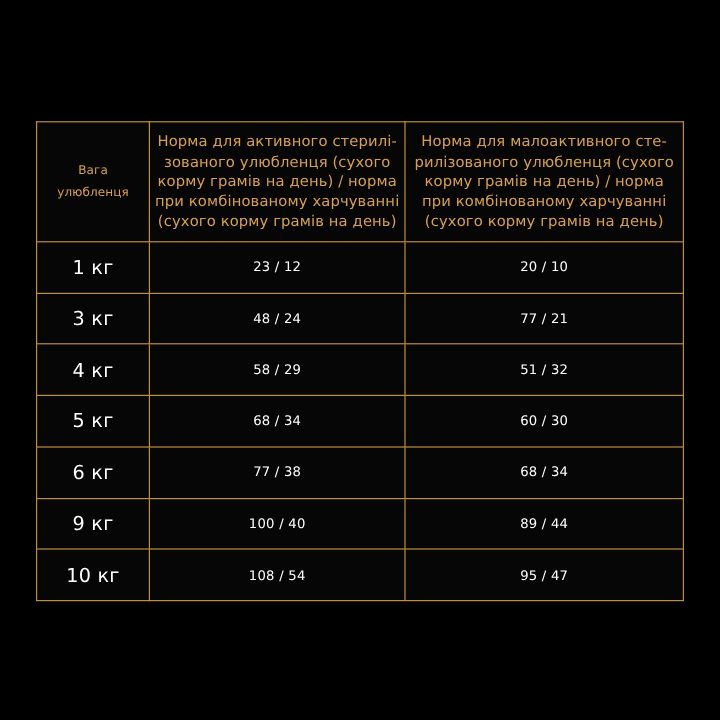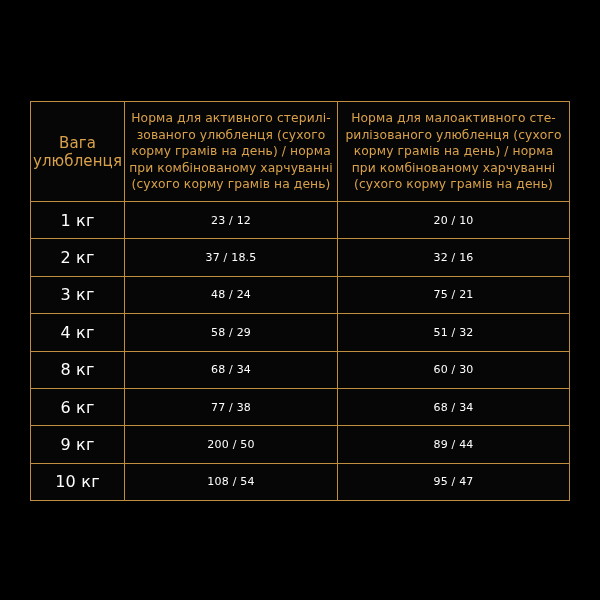--- a/index.html
+++ b/index.html
@@ -49,21 +49,21 @@
     height: 99px;
     color: #d9a14a;
     font-size: 12.3px;
     line-height: 16.4px;
     font-weight: 400;
     letter-spacing: 0.1px;
     padding: 0 4px;
   }
 
   th.weight-head {
-    font-size: 15px;
+    font-size: 10px;
     line-height: 18px;
   }
 
   tbody td {
     height: 30px;
     color: #ffffff;
     font-size: 11px;
     font-weight: 400;
     letter-spacing: 0.2px;
   }
@@ -109,47 +109,42 @@
       </tr>
     </thead>
 
     <tbody>
       <tr>
         <td class="weight-cell">1 кг</td>
         <td>23 / 12</td>
         <td>20 / 10</td>
       </tr>
       <tr>
-        <td class="weight-cell">2 кг</td>
-        <td>37 / 18.5</td>
-        <td>32 / 16</td>
-      </tr>
-      <tr>
         <td class="weight-cell">3 кг</td>
         <td>48 / 24</td>
-        <td>75 / 21</td>
+        <td>77 / 21</td>
       </tr>
       <tr>
         <td class="weight-cell">4 кг</td>
         <td>58 / 29</td>
         <td>51 / 32</td>
       </tr>
       <tr>
-        <td class="weight-cell">8 кг</td>
+        <td class="weight-cell">5 кг</td>
         <td>68 / 34</td>
         <td>60 / 30</td>
       </tr>
       <tr>
         <td class="weight-cell">6 кг</td>
         <td>77 / 38</td>
         <td>68 / 34</td>
       </tr>
       <tr>
         <td class="weight-cell">9 кг</td>
-        <td>200 / 50</td>
+        <td>100 / 40</td>
         <td>89 / 44</td>
       </tr>
       <tr>
         <td class="weight-cell">10 кг</td>
         <td>108 / 54</td>
         <td>95 / 47</td>
       </tr>
     </tbody>
   </table>
 

